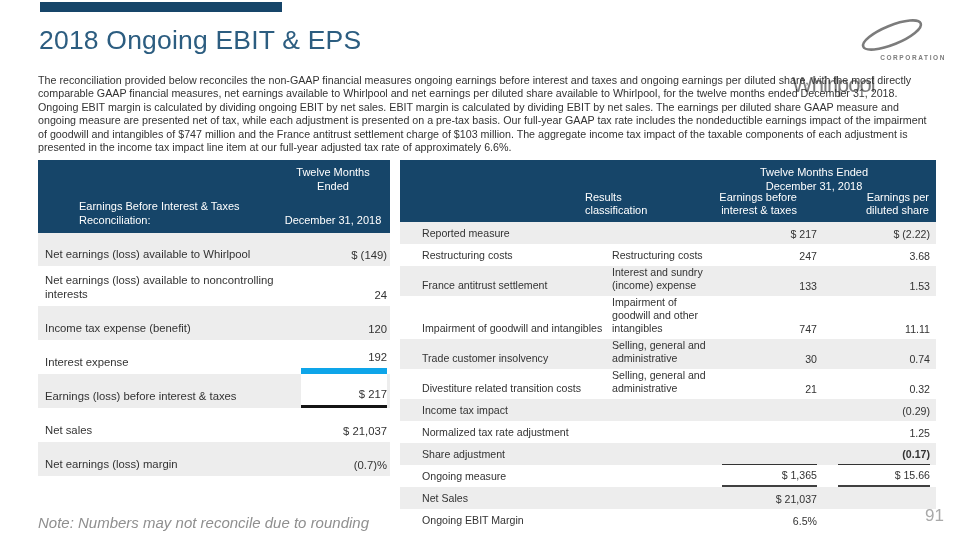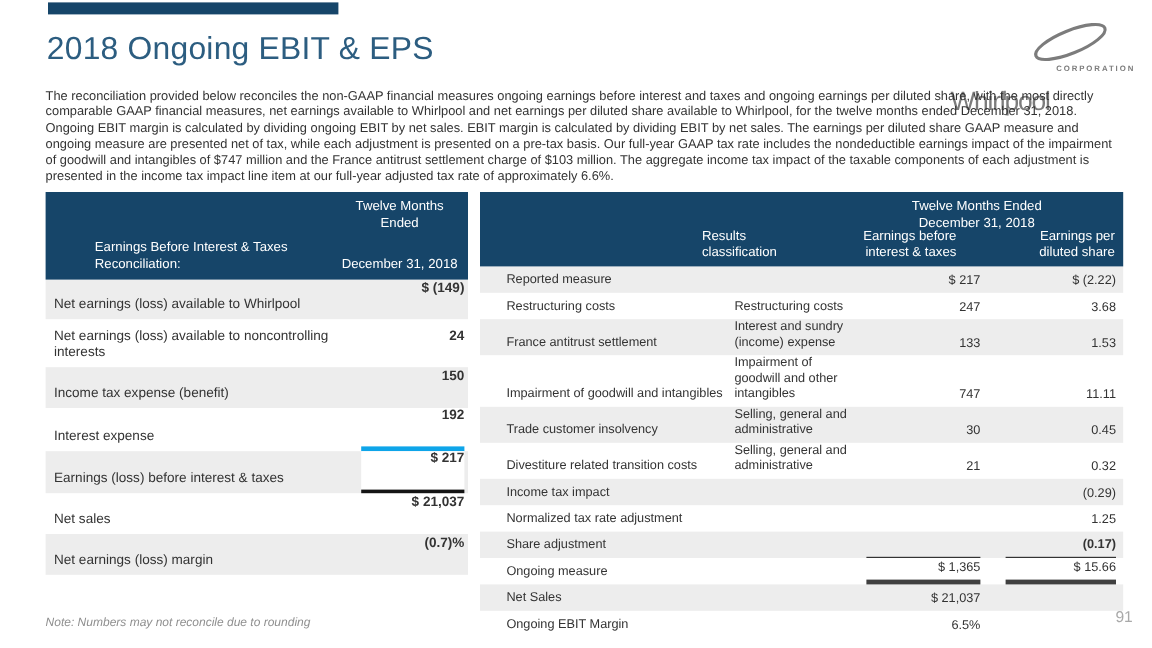--- a/index.html
+++ b/index.html
@@ -25,46 +25,46 @@
   .ltable .thead{height:73px;}
   .lth-col1{position:absolute;left:7px;bottom:6px;width:215px;line-height:13.5px;margin-left:34px;}
   .lth-col2top{position:absolute;right:3px;top:6px;width:108px;text-align:center;line-height:13.5px;}
   .lth-col2bot{position:absolute;right:3px;bottom:6px;width:108px;text-align:center;line-height:13.5px;}
   .lrow{display:flex;min-height:34px;padding-right:3px;}
   .lrow:nth-child(odd){background:#EDEDED;}
   .lrow:nth-child(1){min-height:33px;}
   .lrow:nth-child(2){min-height:40px;}
   .lrow-label{flex:1;max-width:238px;align-self:flex-end;padding:0 0 5px 7px;line-height:13.5px;}
   .lrow-valwrap{width:86px;margin-left:auto;align-self:stretch;display:flex;align-items:flex-end;justify-content:flex-end;box-sizing:border-box;}
-  .lrow-val{padding-bottom:20px;font-weight:bold;}
-  .lrow:nth-child(4) .lrow-valwrap{border-bottom:4px solid #0ea5e9;}
+  .lrow-val{padding-bottom:5px;}
+  .lrow:nth-child(4) .lrow-valwrap{border-bottom:6px solid #0ea5e9;}
   .lrow:nth-child(5) .lrow-valwrap{border-bottom:3px solid #141414;background:#ffffff;}
   
   .rtable{position:absolute;left:400px;top:160px;width:536px;font-size:10.6px;}
   .rtable .thead{height:62px;}
   .rth-span{position:absolute;left:300px;right:8px;top:5px;text-align:center;line-height:14px;}
   .rth-col2{position:absolute;left:185px;bottom:5px;width:86px;line-height:13px;}
   .rth-col3{position:absolute;left:300px;bottom:5px;width:97px;text-align:right;line-height:13px;}
   .rth-col4{position:absolute;right:7px;bottom:5px;width:92px;text-align:right;line-height:13px;}
   .rrow{display:flex;min-height:22px;}
   .rrow:nth-child(odd){background:#EDEDED;}
   .rrow:nth-child(3),.rrow:nth-child(5),.rrow:nth-child(6){min-height:29px;}
   .rrow:nth-child(4){min-height:40px;}
   .rrow-label{width:190px;align-self:flex-end;padding:0 0 4px 22px;line-height:13px;}
   .rrow-class{width:97px;align-self:flex-end;padding:0 0 4px 0;line-height:13px;}
   .rrow-ebit{width:108px;align-self:stretch;display:flex;align-items:flex-end;justify-content:flex-end;}
   .rrow-eps{flex:1;align-self:stretch;display:flex;align-items:flex-end;justify-content:flex-end;padding-right:6px;}
   .valbox{text-align:right;padding-bottom:4px;box-sizing:border-box;}
   .rrow-ebit .valbox{width:95px;}
   .rrow-eps .valbox{width:92px;}
   .rrow:nth-child(9) .valbox{border-bottom:1.5px solid #333333;font-weight:bold;}
-  .rrow:nth-child(10) .valbox{border-bottom:4px solid #404040;}
-  
-  .note{position:absolute;left:38px;top:514px;font-size:10px;font-style:italic;color:#8f8f8f;}
-  .page-num{position:absolute;right:16px;top:506px;font-size:13px;color:#a9a9a9;}
+  .rrow:nth-child(10) .valbox{border-bottom:2px solid #404040;}
+  
+  .note{position:absolute;left:38px;top:514px;font-size:15px;font-style:italic;color:#8f8f8f;}
+  .page-num{position:absolute;right:16px;top:506px;font-size:17px;color:#a9a9a9;}
 </style>
 </head>
 <body>
 
 <div id="slide">
 
   <div class="top-bar"></div>
 
   <div class="page-title">2018 Ongoing EBIT &amp; EPS</div>
 
@@ -95,21 +95,21 @@
   <div class="lrow">
     <div class="lrow-label">Net earnings (loss) available to noncontrolling interests</div>
     <div class="lrow-valwrap">
       <div class="lrow-val">24</div>
     </div>
   </div>
 
   <div class="lrow">
     <div class="lrow-label">Income tax expense (benefit)</div>
     <div class="lrow-valwrap">
-      <div class="lrow-val">150</div>
+      <div class="lrow-val">120</div>
     </div>
   </div>
 
   <div class="lrow">
     <div class="lrow-label">Interest expense</div>
     <div class="lrow-valwrap">
       <div class="lrow-val">192</div>
     </div>
   </div>
 
@@ -191,21 +191,21 @@
     </div>
   </div>
 
   <div class="rrow">
     <div class="rrow-label">Trade customer insolvency</div>
     <div class="rrow-class">Selling, general and administrative</div>
     <div class="rrow-ebit">
       <div class="valbox">30</div>
     </div>
     <div class="rrow-eps">
-      <div class="valbox">0.45</div>
+      <div class="valbox">0.74</div>
     </div>
   </div>
 
   <div class="rrow">
     <div class="rrow-label">Divestiture related transition costs</div>
     <div class="rrow-class">Selling, general and administrative</div>
     <div class="rrow-ebit">
       <div class="valbox">21</div>
     </div>
     <div class="rrow-eps">

